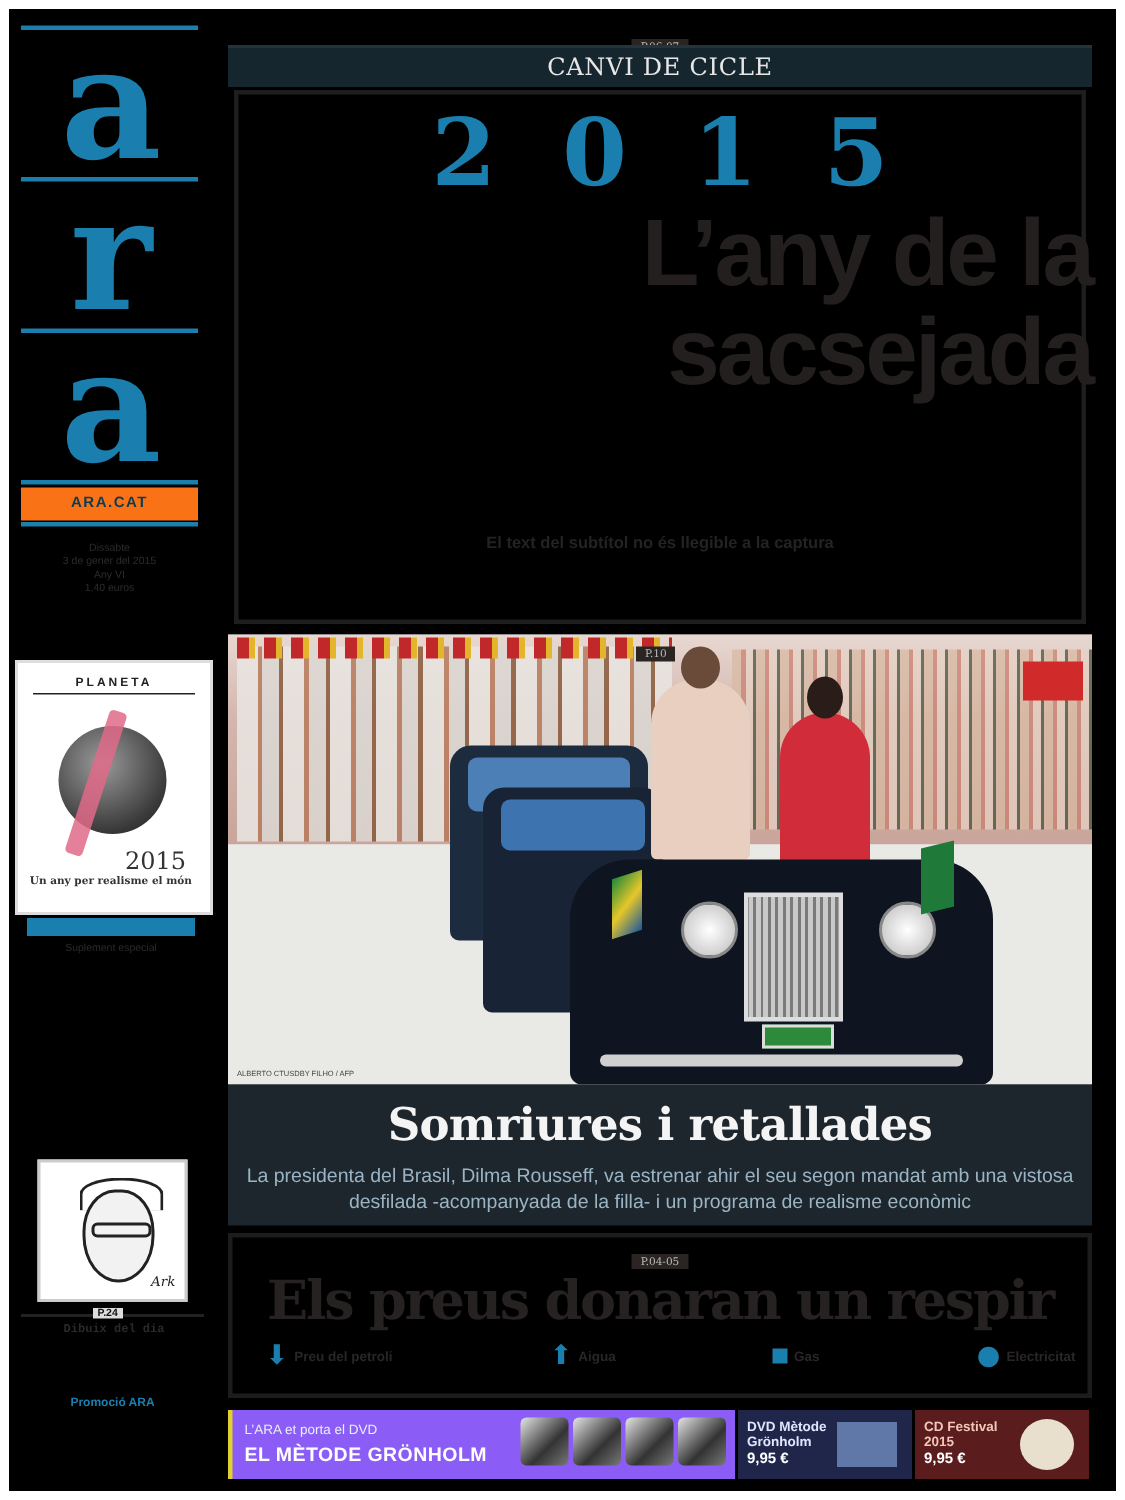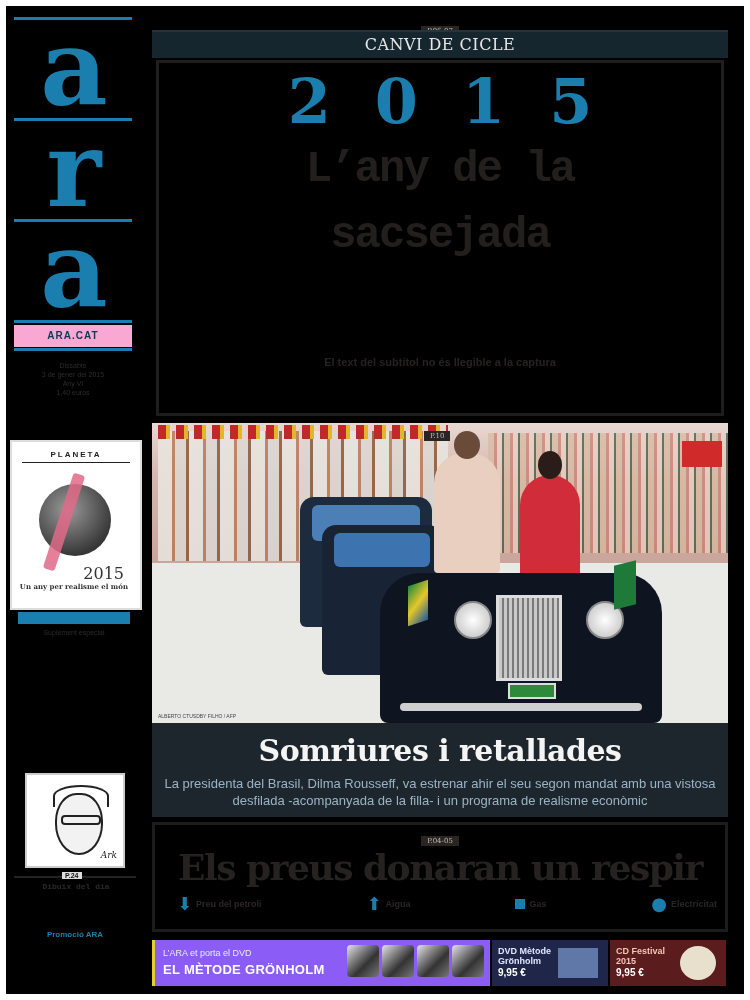--- a/index.html
+++ b/index.html
@@ -6,21 +6,21 @@
   html, body { width: 750px; height: 1000px; background: #ffffff; overflow: hidden; }
   body { font-family: "DejaVu Serif", serif; position: relative; }
 
   .page { position: absolute; left: 6px; top: 6px; width: 738px; height: 988px; background: #000; }
 
   
   .sidebar { position: absolute; left: 6px; top: 8px; width: 132px; height: 980px; }
   .logo { position: absolute; left: 8px; top: 8px; width: 118px; }
   .logo-rule { height: 3px; background: #1a7fae; margin: 1px 0; }
   .logo-letter { color: #1a7fae; font-family: "DejaVu Serif", serif; font-weight: bold; font-size: 104px; line-height: 96px; text-align: center; letter-spacing: -2px; }
-  .logo-base { background: #f9a8d4; height: 22px; margin-top: 2px; color: #0a3c54; font-family: "Liberation Sans", sans-serif; font-weight: bold; font-size: 10px; text-align: center; line-height: 22px; letter-spacing: 1px; }
+  .logo-base { background: #f97316; height: 22px; margin-top: 2px; color: #0a3c54; font-family: "Liberation Sans", sans-serif; font-weight: bold; font-size: 10px; text-align: center; line-height: 22px; letter-spacing: 1px; }
   .logo-meta { margin-top: 10px; color: #2c2c2c; font-family: "Liberation Sans", sans-serif; font-size: 7px; text-align: center; line-height: 9px; }
 
   .supplement { position: absolute; left: 10px; top: 440px; width: 132px; height: 170px; background: #fff; border: 2px solid #ddd; }
   .supp-brand { font-family: "Liberation Sans", sans-serif; font-weight: bold; font-size: 8px; letter-spacing: 2px; text-align: center; margin-top: 8px; color: #222; }
   .supp-rule { height: 1px; background: #222; margin: 3px 10px 0; }
   .globe { position: absolute; left: 27px; top: 42px; width: 72px; height: 72px; border-radius: 50%; background: radial-gradient(circle at 40% 35%, #9a9a9a, #3a3a3a 70%, #1a1a1a); }
   .wrench { position: absolute; left: 46px; top: 30px; width: 12px; height: 100px; background: #e06a8a; transform: rotate(18deg); border-radius: 3px; opacity: .85; }
   .supp-year { position: absolute; right: 16px; top: 122px; font-size: 16px; color: #333; }
   .supp-title { position: absolute; right: 12px; top: 140px; font-size: 7px; color: #333; font-weight: bold; }
   .supp-banner { position: absolute; left: 18px; top: 612px; width: 112px; height: 12px; background: #1a7fae; }
@@ -34,21 +34,21 @@
   .cartoon-page { position: absolute; left: 62px; top: 872px; background: #ddd; color: #111; font-size: 7px; padding: 0 3px; font-family: "Liberation Sans", sans-serif; font-weight: bold; }
   .cartoon-rule { position: absolute; left: 14px; top: 876px; width: 122px; height: 2px; background: #222; }
   .cartoon-caption { position: absolute; left: 26px; top: 882px; width: 100px; color: #2a2a2a; font-family: Liberation Mono, monospace; font-size: 8px; line-height: 10px; text-align: center; font-weight: bold; }
   .sidebar-promo { position: absolute; left: 16px; top: 930px; width: 118px; color: #1a7fae; font-family: "Liberation Sans", sans-serif; font-weight: bold; font-size: 8px; line-height: 10px; text-align: center; }
   .page-tag { display: inline-block; background: #2a2523; color: #bbb; font-size: 7px; font-family: "DejaVu Serif", serif; padding: 1px 6px; }
   .lead-box { position: absolute; left: 152px; top: 18px; width: 576px; height: 400px; }
   .lead-tag-wrap { position: absolute; top: 0; width: 100%; text-align: center; }
   .lead-kicker { position: absolute; top: 12px; left: 0; width: 100%; height: 28px; background: #16262e; border-top: 2px solid #24343c; color: #e6e6e6; text-align: center; font-family: "DejaVu Serif", serif; font-size: 16px; line-height: 26px; letter-spacing: .5px; }
   .lead-frame { position: absolute; top: 42px; left: 4px; width: 568px; height: 356px; border: 3px solid #1e1e1e; }
   .lead-year { position: absolute; top: 48px; width: 100%; text-align: center; color: #1a7fae; font-family: "DejaVu Serif", serif; font-weight: bold; font-size: 62px; letter-spacing: 44px; padding-left: 44px; line-height: 72px; }
-  .lead-headline { position: absolute; top: 118px; width: 100%; text-align: center; color: #231f1f; font-family: Liberation Mono, monospace; font-weight: bold; font-size: 44px; line-height: 66px; letter-spacing: -2px; }
+  .lead-headline { position: absolute; top: 118px; width: 100%; text-align: right; color: #231f1f; font-family: Liberation Sans, sans-serif; font-weight: bold; font-size: 63px; line-height: 66px; letter-spacing: -2px; }
   .lead-dek { position: absolute; top: 336px; left: 14px; width: 548px; text-align: center; color: #262222; font-family: "Liberation Sans", sans-serif; font-weight: bold; font-size: 11px; line-height: 17px; }
 
   .photo-box { position: absolute; left: 152px; top: 423px; width: 576px; height: 300px; overflow: hidden; background: #eee; padding-left: 48px; }
   .photo-tag { position: absolute; top: 0; left: 272px; z-index: 3; }
   .photo-sky { position: absolute; left: 0; top: 0; width: 100%; height: 140px; background: linear-gradient(180deg, #e8d8d2 0%, #d3b6ad 40%, #c9a59b 100%); }
   .guards { position: absolute; left: 6px; top: 8px; width: 290px; height: 130px; background: repeating-linear-gradient(90deg, #e9e6e2 0 14px, #b87a5a 14px 17px, #dcd8d4 17px 28px, #8a5a3a 28px 31px); opacity: .85; }
   .plumes { position: absolute; left: 6px; top: 2px; width: 290px; height: 14px; background: repeating-linear-gradient(90deg, #c0282a 0 8px, #e2b52a 8px 12px, transparent 12px 18px); }
   .crowd { position: absolute; right: 0; top: 10px; width: 240px; height: 120px; background: repeating-linear-gradient(90deg, #d8b9a2 0 6px, #c97a6a 6px 9px, #e6d3c5 9px 14px, #3c4a36 14px 16px); opacity: .7; }
   .red-flag { position: absolute; right: 6px; top: 18px; width: 40px; height: 26px; background: #d12a2a; }
   .road { position: absolute; left: 0; top: 140px; width: 100%; height: 160px; background: #e9e9e6; }

